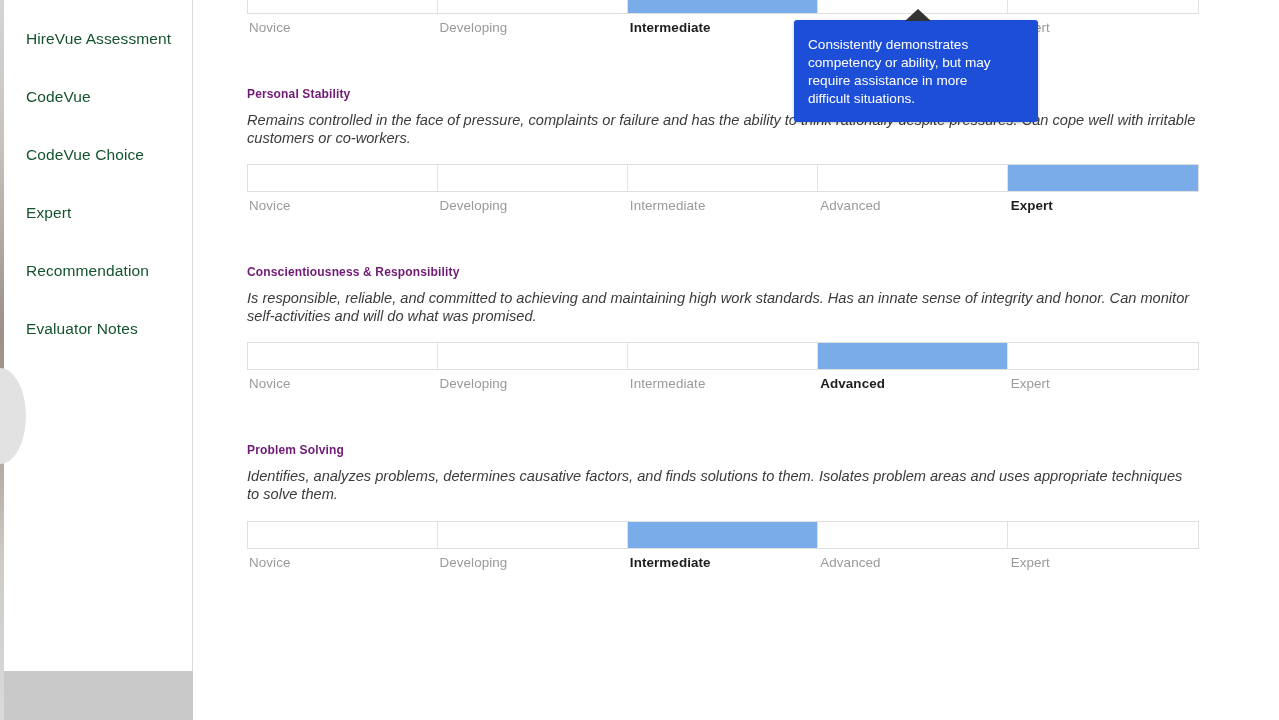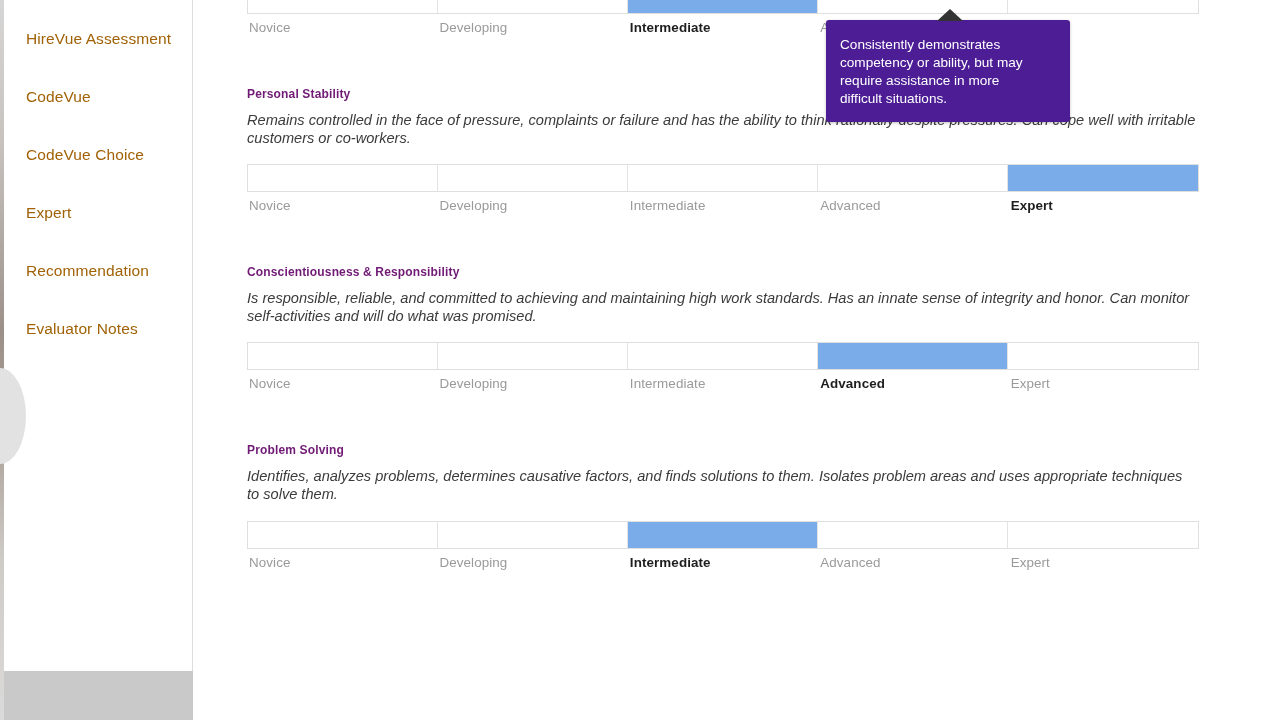--- a/index.html
+++ b/index.html
@@ -43,21 +43,21 @@
   .sidebar-list {
     position: absolute;
     left: 0; top: -48px;
     width: 100%;
   }
   .sidebar-item {
     height: 58px;
     display: flex;
     align-items: center;
     padding: 0 14px 0 22px;
-    color: #a16207;
+    color: #14532d;
     font-size: 15.5px;
     letter-spacing: .1px;
     line-height: 1.2;
     cursor: pointer;
     white-space: nowrap;
   }
 
   
   .left-puck {
     position: absolute;
@@ -147,24 +147,24 @@
 
   
   .clipped-scale { margin-top: -14px; }
 
   .gap-lg { height: 52px; }
   .gap-md { height: 42px; }
 
   
   .tooltip {
     position: absolute;
-    left: 632px;
+    left: 600px;
     top: 20px;
     width: 244px;
-    background: #4c1d95;
+    background: #1d4ed8;
     border-radius: 3px;
     padding: 16px 26px 14px 14px;
     color: #ffffff;
     font-size: 13.6px;
     line-height: 1.33;
     z-index: 40;
     box-shadow: 0 1px 3px rgba(0,0,0,.25);
   }
   .tooltip-arrow {
     position: absolute;

